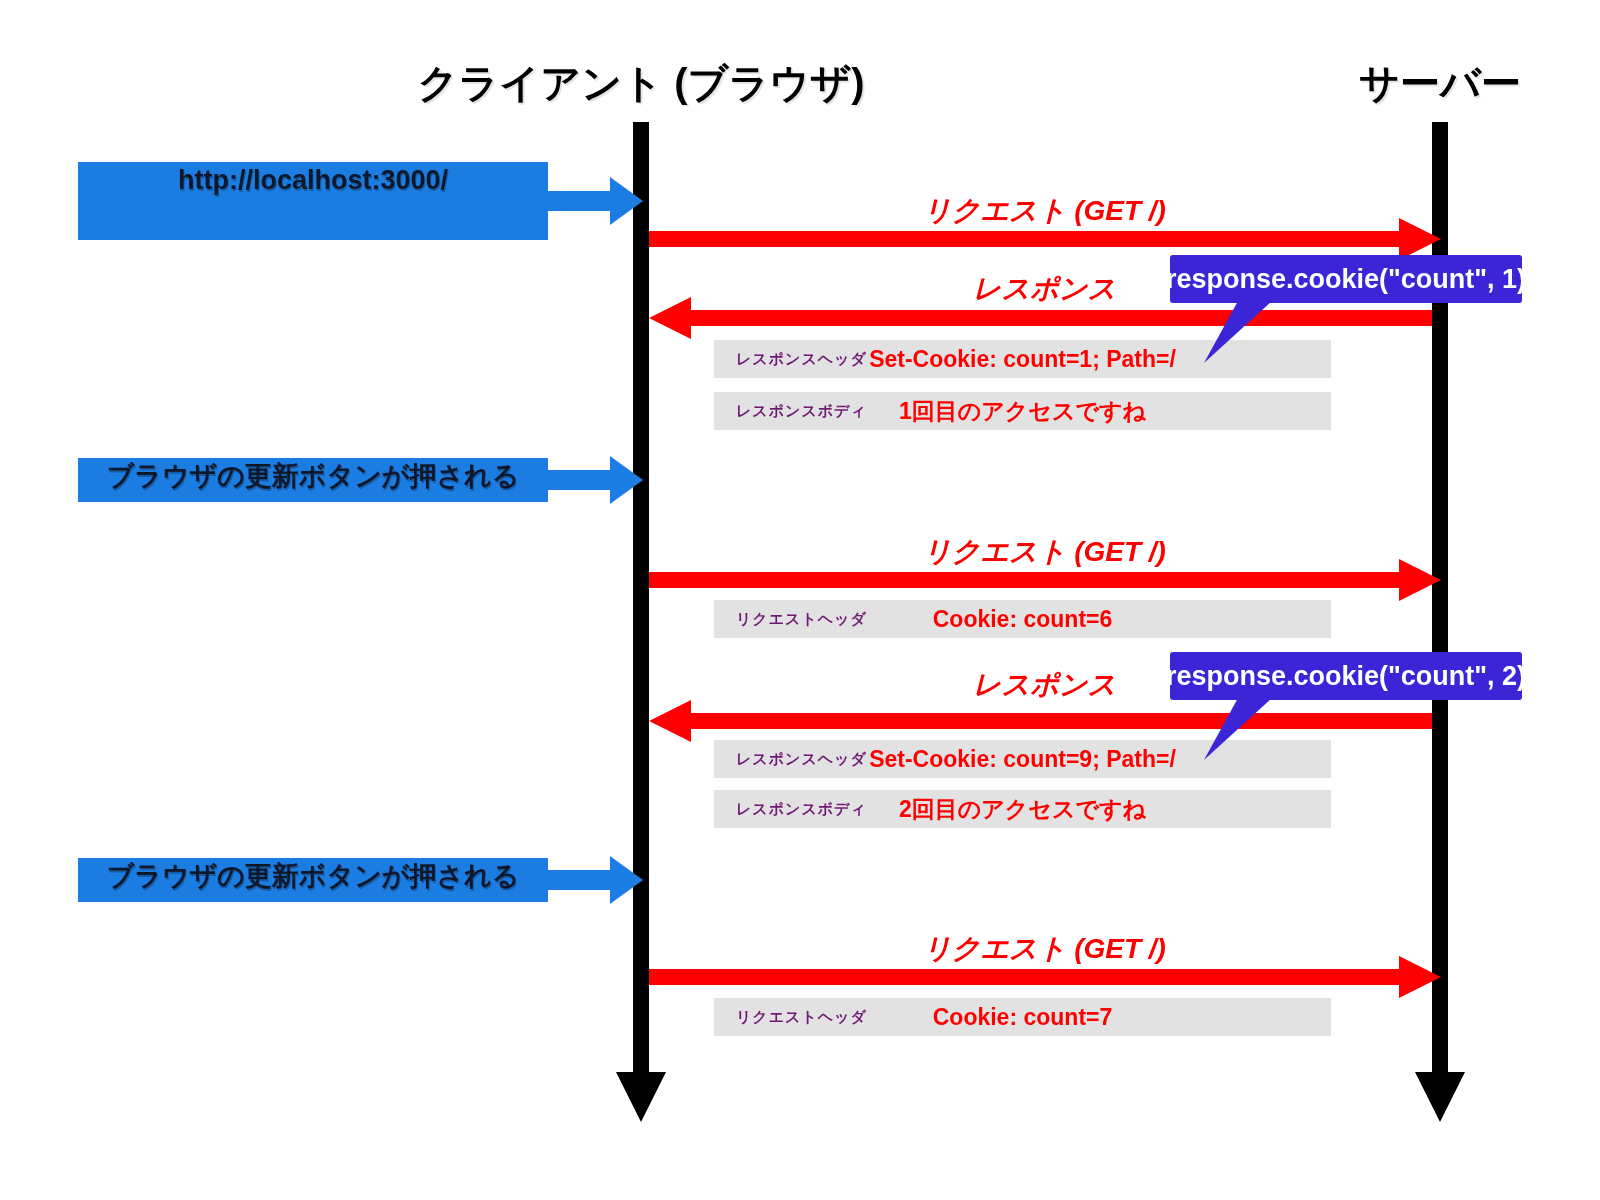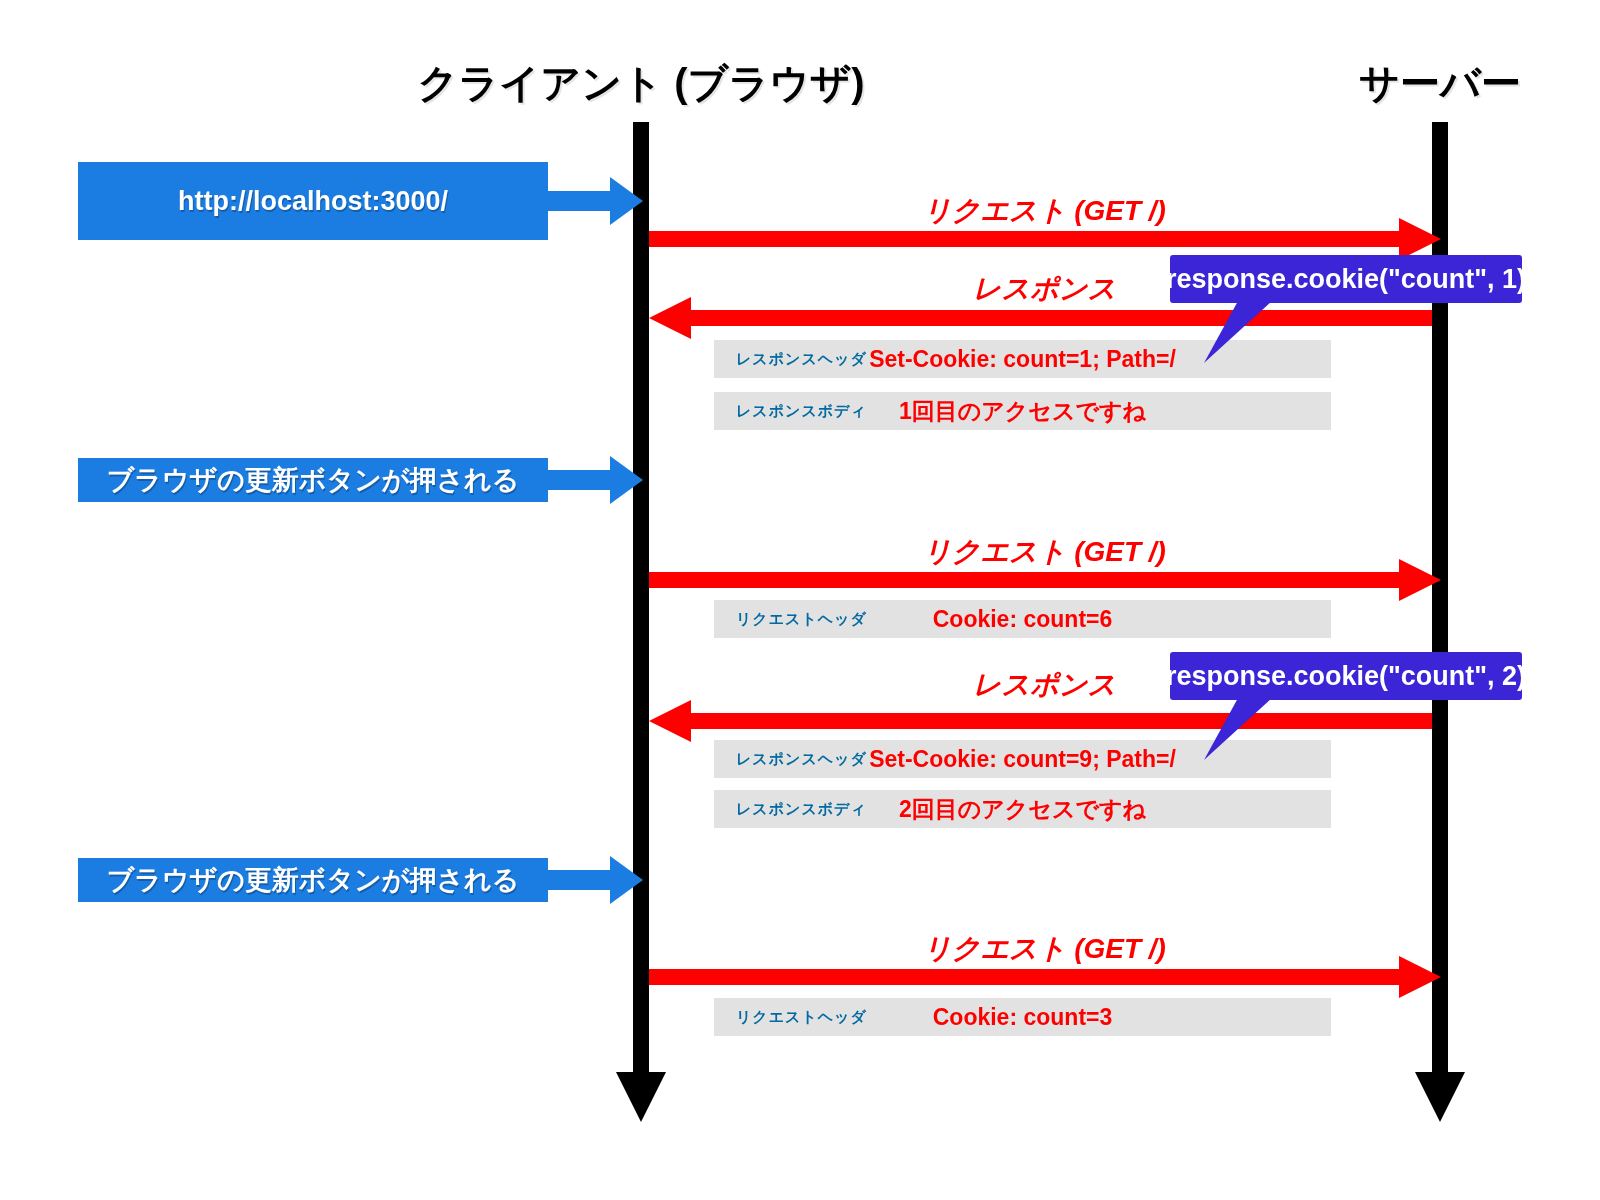--- a/index.html
+++ b/index.html
@@ -49,25 +49,25 @@
   }
   .lifeline-head.client { left: 616px; }
   .lifeline-head.server { left: 1415px; }
 
   
   .event-box {
     position: absolute;
     left: 78px;
     width: 470px;
     background: #1b7de2;
-    color: #ffffff;
+    color: #0f172a;
     font-weight: bold;
     font-size: 27px;
     display: flex;
-    flex-direction: column;
+    flex-direction: row;
     justify-content: center;
     text-align: center;
     line-height: 36px;
     text-shadow: 1px 2px 0 rgba(0,0,0,0.25);
     white-space: nowrap;
   }
   .event-arrow-shaft {
     position: absolute;
     left: 548px;
     width: 62px;
@@ -143,21 +143,21 @@
     background: #e2e2e2;
   }
   .detail-label {
     position: absolute;
     left: 22px;
     top: 0; bottom: 0;
     display: flex;
     align-items: center;
     font-size: 15px;
     font-weight: bold;
-    color: #0369a1;
+    color: #701a75;
     letter-spacing: 1px;
     white-space: nowrap;
   }
   .detail-value {
     position: absolute;
     left: 0; top: 0;
     width: 100%; height: 100%;
     display: flex;
     align-items: center;
     justify-content: center;
@@ -244,16 +244,16 @@
   </div>
   <div class="event-arrow-shaft" style="top:870px;"></div>
   <div class="event-arrow-head" style="top:856px;"></div>
 
   <div class="msg-label" style="top:930px;">リクエスト (GET /)</div>
   <div class="msg-shaft" style="left:649px; top:969px; width:750px;"></div>
   <div class="msg-head-right" style="left:1399px; top:956px;"></div>
 
   <div class="detail-row" style="top:998px;">
     <div class="detail-label">リクエストヘッダ</div>
-    <div class="detail-value">Cookie: count=3</div>
+    <div class="detail-value">Cookie: count=7</div>
   </div>
 
 </div>
 
 </body></html>

